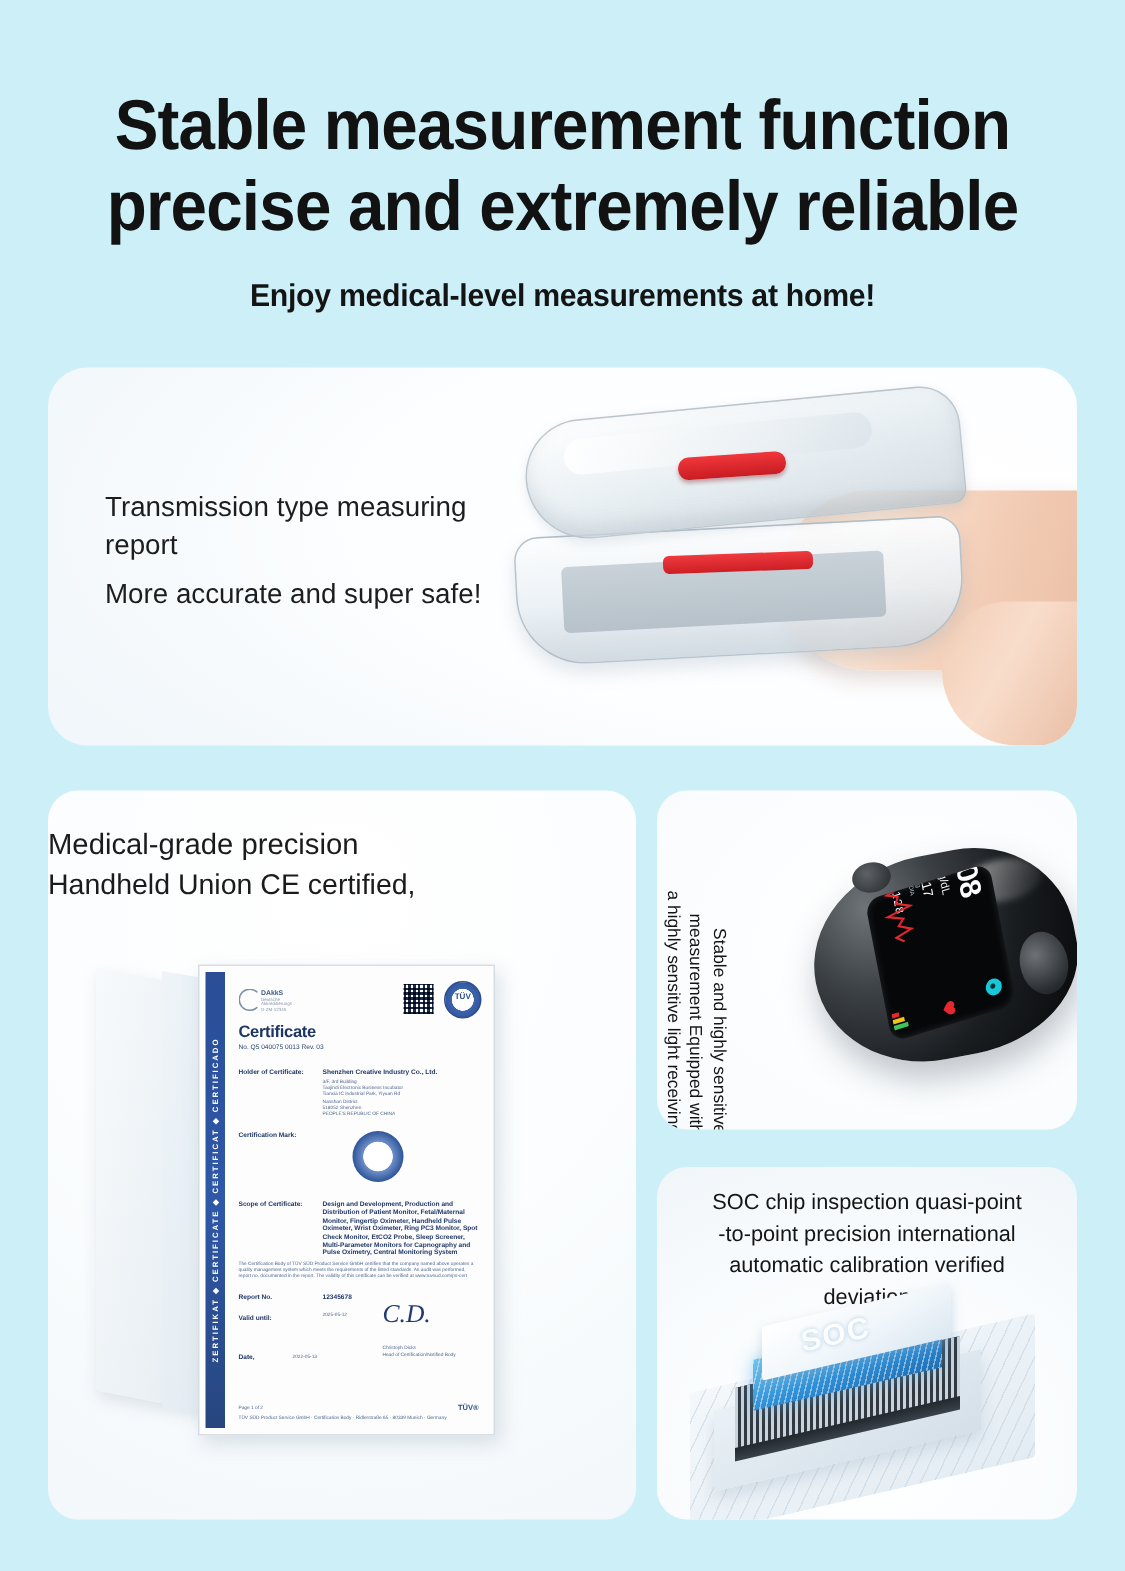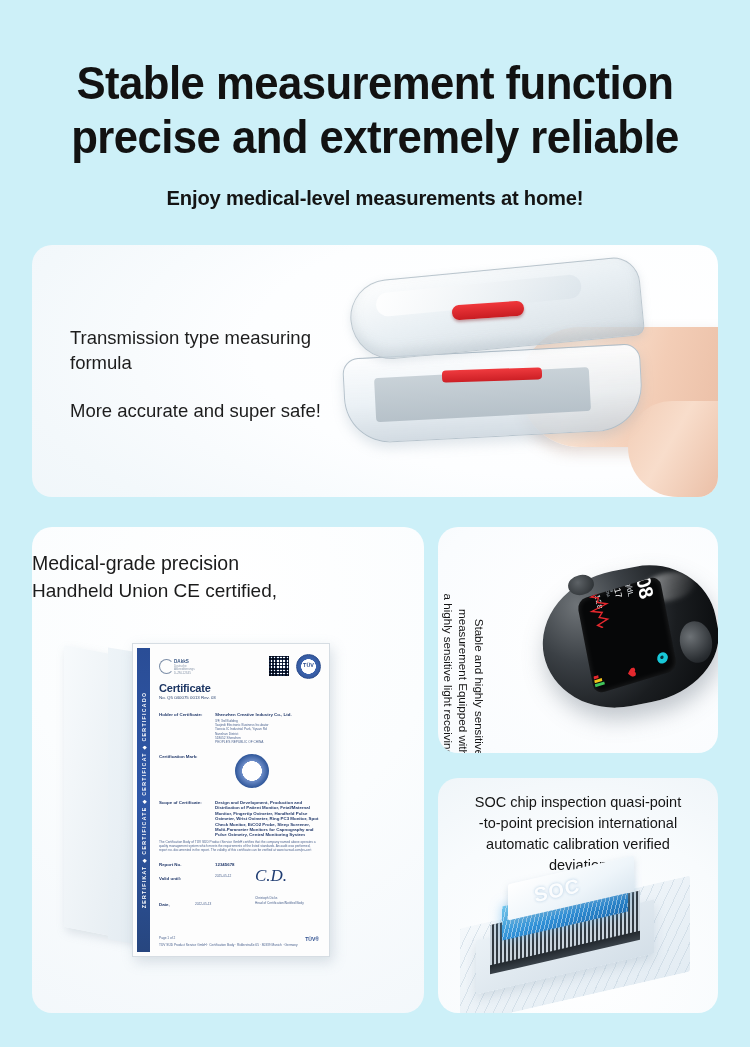--- a/index.html
+++ b/index.html
@@ -39,26 +39,27 @@
     position:absolute;
     background:#ffffff;
     border-radius:20px;
     overflow:hidden;
   }
 
   
   #card-hero{left:32px;top:245px;width:686px;height:252px;
     background:
       radial-gradient(115% 130% at 78% 40%, #ffffff 0%, #fdfeff 40%, #f3f8fb 70%, #edf4f8 100%);
+    border-radius: 26px;
   }
   .hero-text{
     position:absolute;left:38px;top:80px;width:300px;
     font-size:18.5px;line-height:25px;color:#1d1d1d;
   }
-  .hero-text .p2{margin-top:23px;}
+  .hero-text .p2{margin-top:8px;}
 
   
   .dev1{position:absolute;left:300px;top:6px;width:390px;height:246px;}
   .finger{
     position:absolute;left:188px;top:76px;width:215px;height:120px;
     background:linear-gradient(105deg,#f6d9c6 0%,#fbe4d3 28%,#f3cdb6 62%,#e9bca3 100%);
     border-radius:60px 16px 22px 60px;
     box-shadow:-4px 6px 14px rgba(170,130,110,.28);
   }
   .finger2{
@@ -331,21 +332,21 @@
 
   <div class="header">
     <div class="h-line">Stable measurement function</div>
     <div class="h-line">precise and extremely reliable</div>
     <div class="subtitle">Enjoy medical-level measurements at home!</div>
   </div>
 
   <div class="card" id="card-hero">
     <div class="hero-text">
       <div>Transmission type measuring</div>
-      <div>formula</div>
+      <div>report</div>
       <div class="p2">More accurate and super safe!</div>
     </div>
 
     <div class="dev1">
       <div class="finger"></div>
       <div class="finger2"></div>
       <div class="shell-bot">
         <div class="shell-bot-inner"></div>
       </div>
       <div class="redpad-bot"></div>

